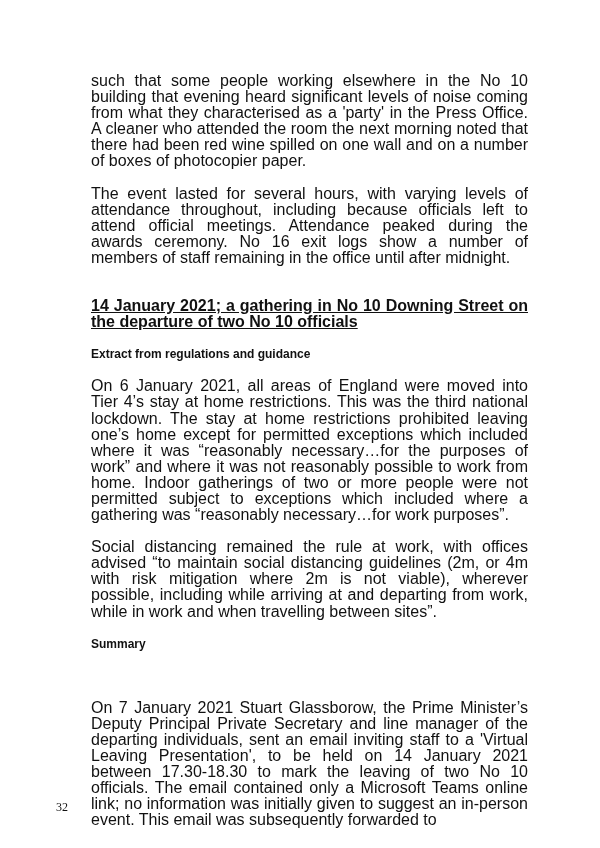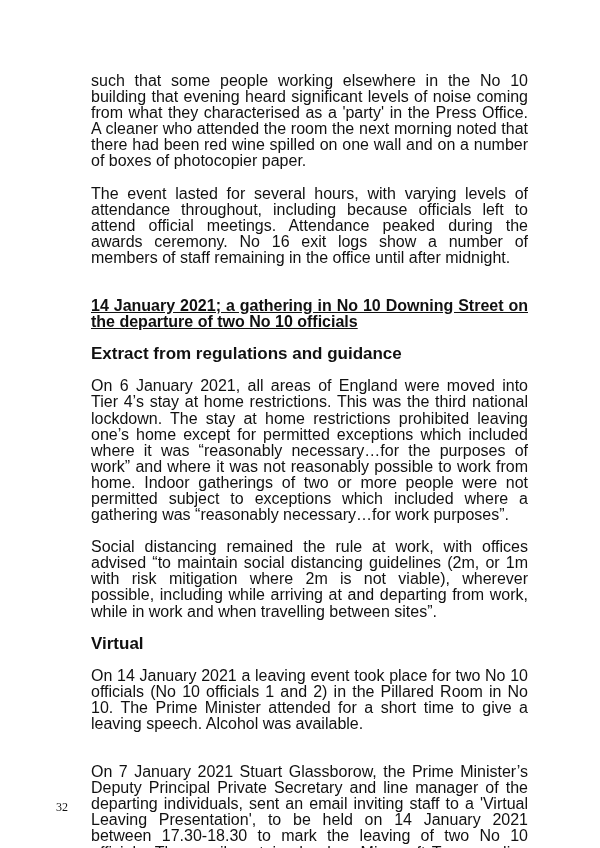--- a/index.html
+++ b/index.html
@@ -2,40 +2,39 @@
 <html><head>
 <meta charset="utf-8">
 <style>
   html, body { margin: 0; padding: 0; background: #ffffff; }
   body { width: 600px; height: 848px; position: relative; overflow: hidden;
          font-family: "Liberation Sans", sans-serif; color: #111; }
   .page { position: absolute; left: 91px; top: 73px; width: 437px; }
   p { margin: 0; font-size: 16px; line-height: 16.1px; text-align: justify; }
   .it { }
   .h-ul { font-weight: bold; text-decoration: underline; font-size: 16px; line-height: 16.1px; text-align: justify; margin: 0; }
-  .h { font-weight: bold; font-size: 17px; line-height: 16.1px; margin: 0; }
+  .h { font-weight: bold; font-size: 12px; line-height: 16.1px; margin: 0; }
   .pagenum { position: absolute; left: 56px; top: 800px; font-size: 12px; font-family: Liberation Serif, serif; }
 </style>
 </head>
 <body>
 
 <div class="page">
   <p>such that some people working elsewhere in the No 10 building that evening heard significant levels of noise coming from what they characterised as a 'party' in the Press Office. A cleaner who attended the room the next morning noted that there had been red wine spilled on one wall and on a number of boxes of photocopier paper.</p>
   <div style="height:16px"></div>
   <p>The event lasted for several hours, with varying levels of attendance throughout, including because officials left to attend official meetings. Attendance peaked during the awards ceremony. No 16 exit logs show a number of members of staff remaining in the office until after midnight.</p>
   <div style="height:32px"></div>
   <p class="h-ul">14 January 2021; a gathering in No 10 Downing Street on the departure of two No 10 officials</p>
   <div style="height:16px"></div>
   <p class="h">Extract from regulations and guidance</p>
   <div style="height:16px"></div>
   <p class="it">On 6 January 2021, all areas of England were moved into Tier 4’s stay at home restrictions. This was the third national lockdown. The stay at home restrictions prohibited leaving one’s home except for permitted exceptions which included where it was “reasonably necessary…for the purposes of work” and where it was not reasonably possible to work from home. Indoor gatherings of two or more people were not permitted subject to exceptions which included where a gathering was “reasonably necessary…for work purposes”.</p>
   <div style="height:16px"></div>
-  <p class="it">Social distancing remained the rule at work, with offices advised “to maintain social distancing guidelines (2m, or 1m with risk mitigation where 2m is not viable), wherever possible, including while arriving at and departing from work, while in work and when travelling between sites”.</p>
+  <p class="it">Social distancing remained the rule at work, with offices advised “to maintain social distancing guidelines (2m, or 4m with risk mitigation where 2m is not viable), wherever possible, including while arriving at and departing from work, while in work and when travelling between sites”.</p>
   <div style="height:16px"></div>
-  <p class="h">Virtual</p>
+  <p class="h">Summary</p>
   <div style="height:16px"></div>
-  <p>On 14 January 2021 a leaving event took place for two No 10 officials (No 10 officials 1 and 2) in the Pillared Room in No 10. The Prime Minister attended for a short time to give a leaving speech. Alcohol was available.</p>
   <div style="height:16px"></div>
   <div style="height:16px"></div>
   <p><span>On 7 January 2021 Stuart Glassborow, the Prime Minister’s Deputy Principal Private Secretary and line manager of the departing individuals, sent an email inviting staff to a '</span><span class="it">Virtual Leaving Presentation</span><span>', to be held on 14 January 2021 between 17.30-18.30 to mark the leaving of two No 10 officials. The email contained only a Microsoft Teams online link; no information was initially given to suggest an in-person event. This email was subsequently forwarded to</span></p>
 </div>
 
 <div class="pagenum">32</div>
 
 </body></html>

